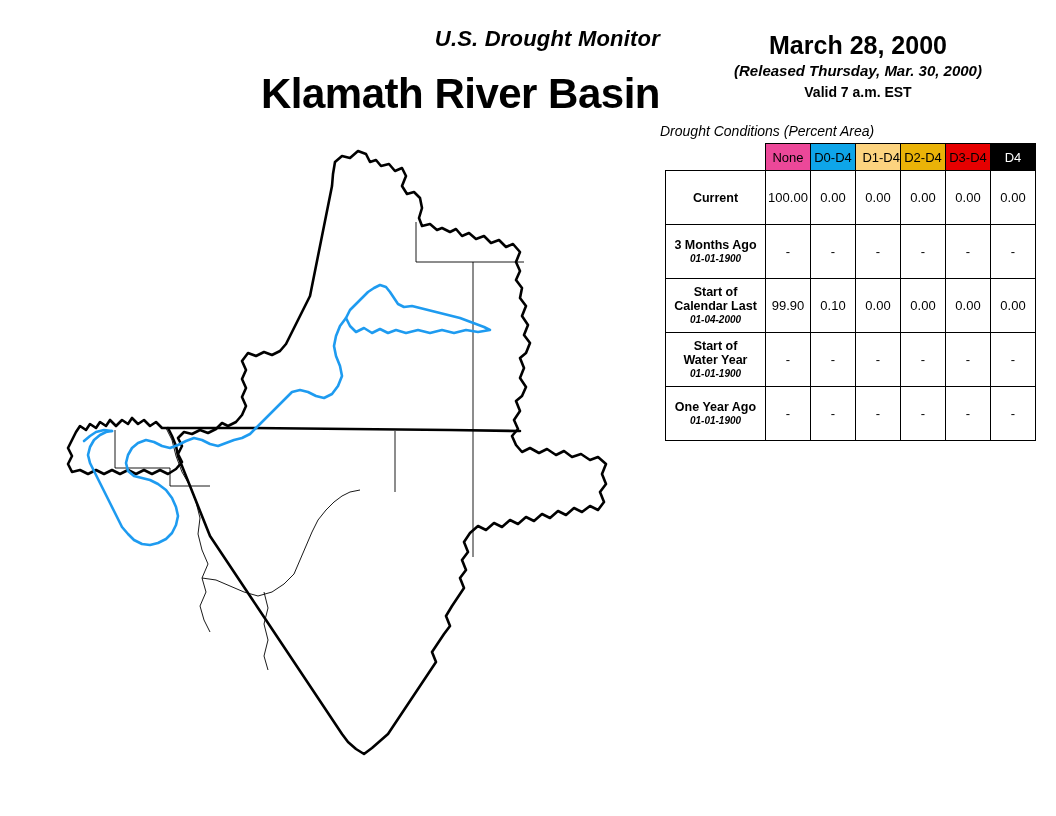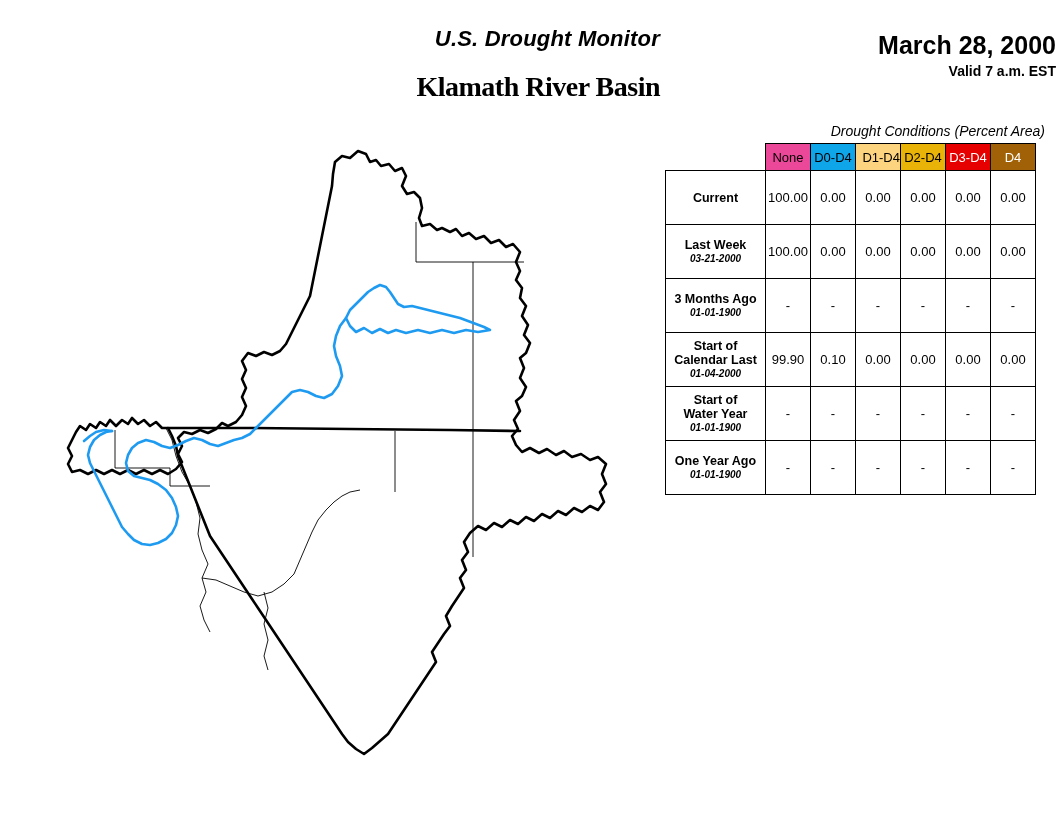--- a/index.html
+++ b/index.html
@@ -30,26 +30,25 @@
     text-align: right;
   }
   #dm-supertitle {
     font-size: 22px;
     font-style: italic;
     font-weight: bold;
     letter-spacing: .2px;
     line-height: 26px;
   }
   #basin-title {
-    font-size: 28px;
+    font-size: 42px;
     font-weight: bold;
     line-height: 50px;
     letter-spacing: -.5px;
-    margin-top: 10px;
-    font-family: Liberation Serif, serif;
+    margin-top: 17px;
   }
 
   
   #map-wrap {
     position: absolute;
     left: 50px; top: 140px;
     width: 580px; height: 640px;
   }
   #map-svg { display: block; width: 580px; height: 640px; }
 
@@ -57,21 +56,21 @@
   #right-panel {
     position: absolute;
     left: 660px; top: 0;
     width: 396px; height: 816px;
   }
 
   #date-block {
     position: absolute;
     left: 0; top: 30px;
     width: 396px;
-    text-align: right;
+    text-align: center;
   }
   #dm-date {
     font-size: 25px;
     font-weight: bold;
     line-height: 30px;
   }
   #dm-released {
     font-size: 15px;
     font-weight: bold;
     font-style: italic;
@@ -82,21 +81,21 @@
     font-size: 14px;
     font-weight: bold;
     line-height: 19px;
     margin-top: 2px;
   }
 
   #table-caption {
     position: absolute;
     left: 0; top: 123px;
     width: 385px;
-    text-align: right;
+    text-align: left;
     font-size: 14px;
     font-style: italic;
   }
 
   
   #cond-table {
     position: absolute;
     left: 5px; top: 143px;
     border-collapse: collapse;
     table-layout: fixed;
@@ -241,20 +240,21 @@
         <path d="M 62,291 L 54,290 L 46,292 L 40,296 L 34,301"></path>
       </g>
     </svg>
   </div>
 </div>
 
 <div id="right-panel">
 
   <div id="date-block">
     <div id="dm-date">March 28, 2000</div>
+    <div id="dm-released">(Released Thursday, Mar. 30, 2000)</div>
     <div id="dm-valid">Valid 7 a.m. EST</div>
   </div>
 
   <div id="table-caption">Drought Conditions (Percent Area)</div>
 
   <table id="cond-table">
     <colgroup>
       <col class="c-label">
         <col class="c-val">
         <col class="c-val">
@@ -263,40 +263,28 @@
         <col class="c-val">
         <col class="c-val">
     </colgroup>
     <thead>
       <tr id="header-row">
         <th class="corner"></th>
       <th style="background: #ec4899;">None</th>
           <th style="background: #0ea5e9;">D0-D4</th>
           <th style="background: rgb(252, 211, 127); text-align: right;">D1-D4</th>
           <th style="background: #eab308;">D2-D4</th>
-          <th style="background: rgb(230, 0, 0); color: #ffffff;">D3-D4</th>
-          <th style="background: #a16207; color: rgb(255, 255, 255);">D4</th>
+          <th style="background: rgb(230, 0, 0); color: #000000;">D3-D4</th>
+          <th style="background: #000000; color: rgb(255, 255, 255);">D4</th>
         </tr>
     </thead>
     <tbody id="table-body">
         <tr>
           <td class="rowlabel">
             <div>Current</div>
-          </td>
-          <td class="valcell">100.00</td>
-          <td class="valcell">0.00</td>
-          <td class="valcell">0.00</td>
-          <td class="valcell">0.00</td>
-          <td class="valcell">0.00</td>
-          <td class="valcell">0.00</td>
-        </tr>
-        <tr>
-          <td class="rowlabel">
-            <div>Last Week</div>
-            <span class="sub">03-21-2000</span>
           </td>
           <td class="valcell">100.00</td>
           <td class="valcell">0.00</td>
           <td class="valcell">0.00</td>
           <td class="valcell">0.00</td>
           <td class="valcell">0.00</td>
           <td class="valcell">0.00</td>
         </tr>
         <tr>
           <td class="rowlabel">

